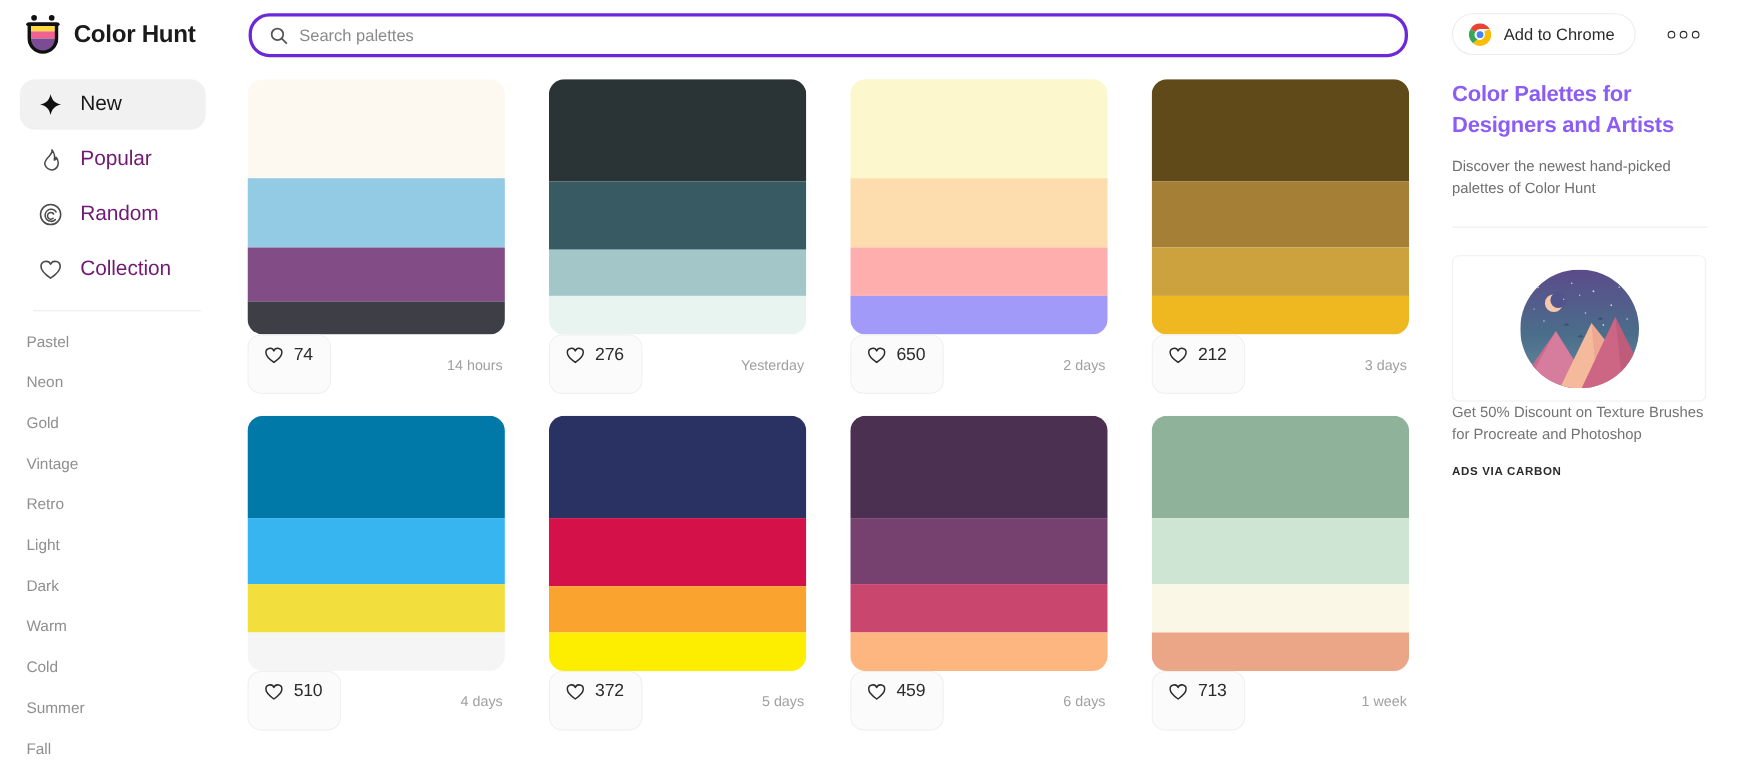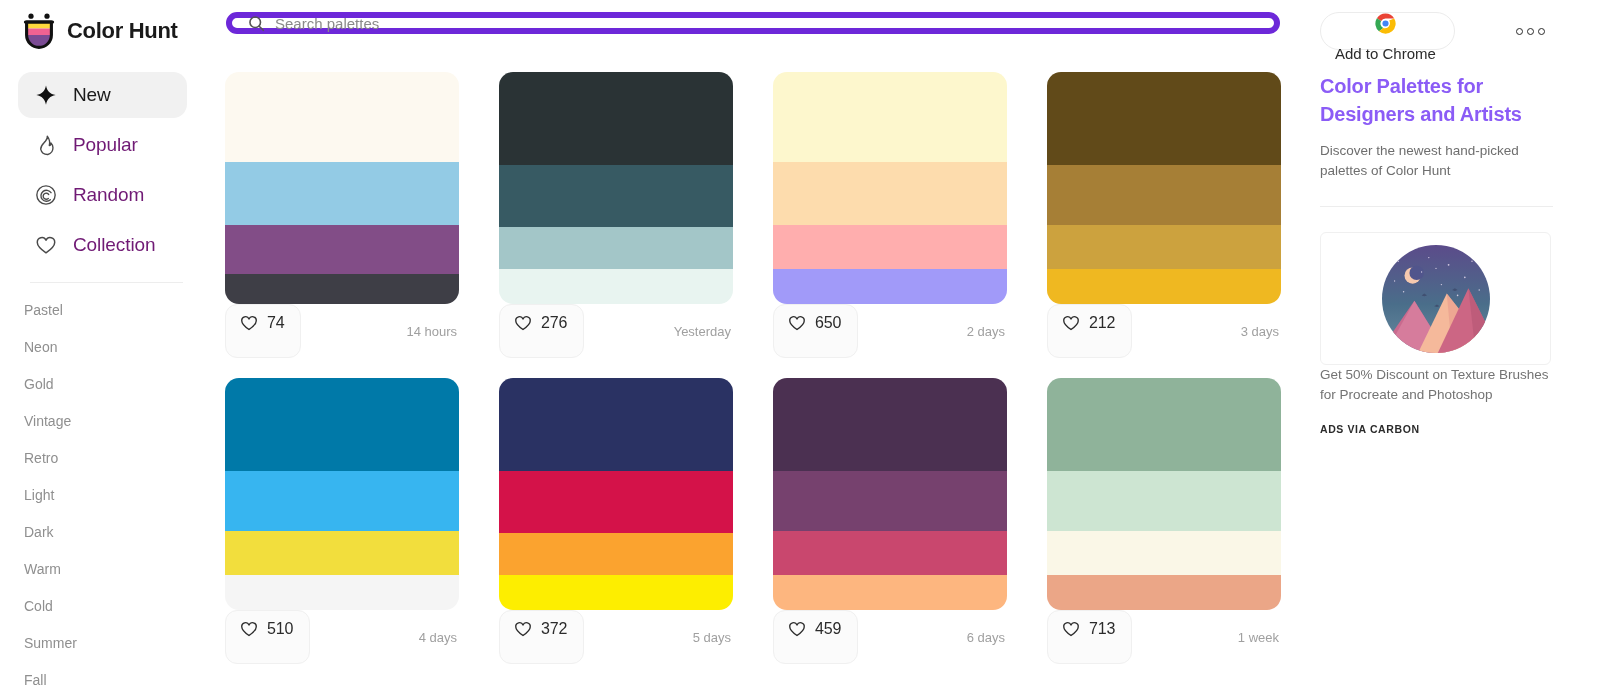--- a/index.html
+++ b/index.html
@@ -41,22 +41,22 @@
     letter-spacing: -0.3px;
     color: #1a1a1a;
     white-space: nowrap;
   }
 
   .searchbar {
     position: absolute;
     left: 226px;
     top: 12px;
     width: 1054px;
-    height: 22px;
-    border: 6px solid #6d28d9;
+    height: 40px;
+    border: 3px solid #6d28d9;
     border-radius: 19px;
     display: flex;
     align-items: center;
     padding-left: 16px;
     background: #fff;
   }
   .search-icon { width: 17px; height: 17px; flex: none; margin-right: 10px; }
   .search-input {
     border: 0;
     outline: 0;
@@ -76,21 +76,20 @@
     height: 38px;
     padding: 0 18px 0 14px;
     border: 1px solid #ececec;
     border-radius: 19px;
     background: #fff;
     display: flex;
     align-items: center;
     gap: 11px;
     cursor: pointer;
     font-family: "Liberation Sans", sans-serif;
-    flex-direction: column;
   }
   .chrome-icon { width: 21px; height: 21px; flex: none; }
   .chrome-label {
     font-size: 15px;
     color: #2b2b2b;
     white-space: nowrap;
     font-weight: 400;
   }
 
   .more-btn {

